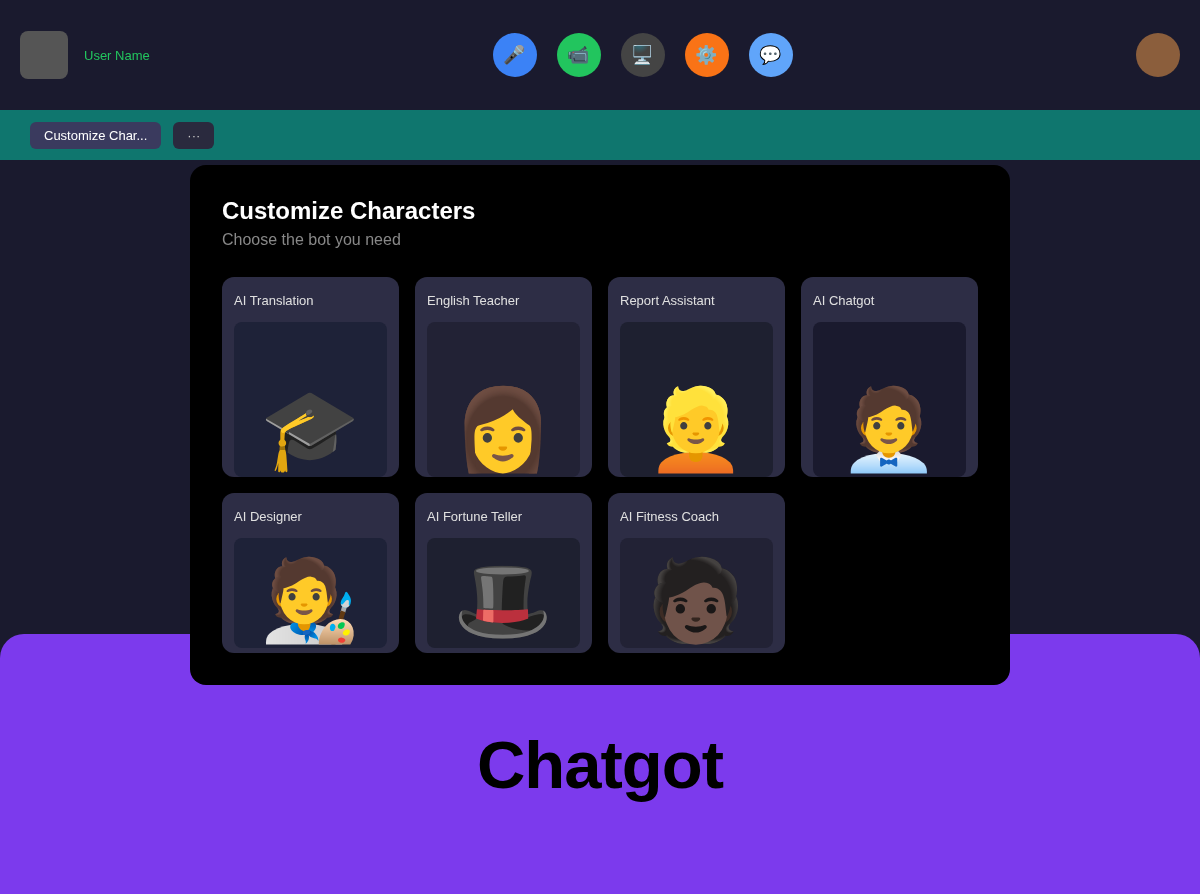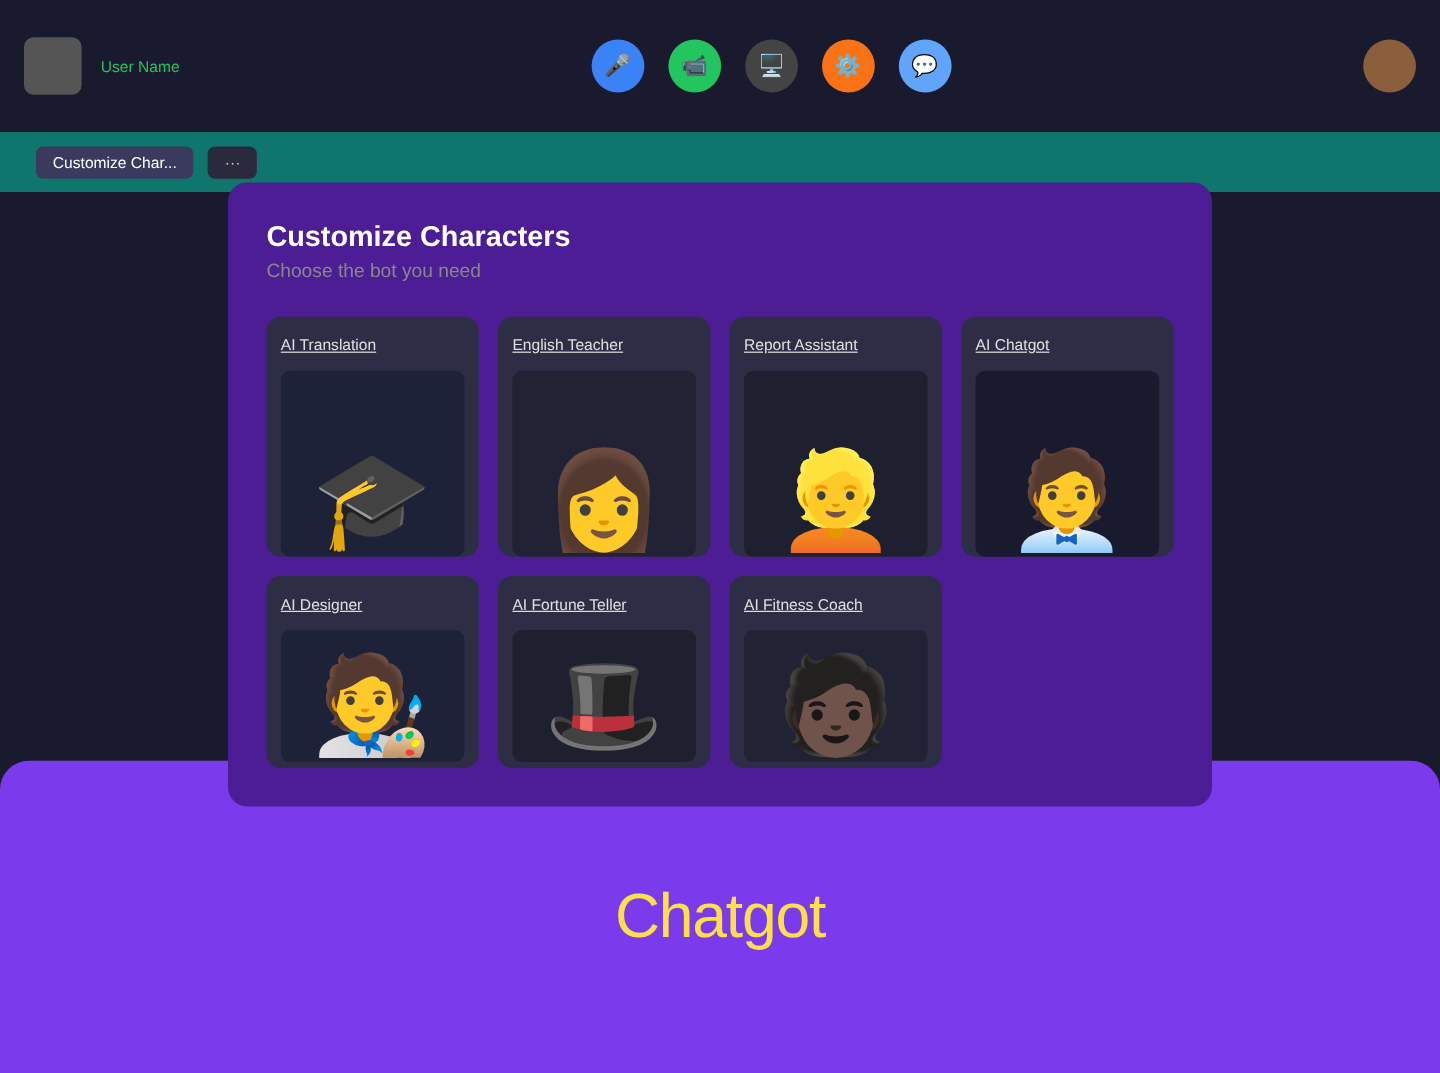--- a/index.html
+++ b/index.html
@@ -95,25 +95,25 @@
     }
 
     .sub-header-tab.active {
       background: #3a3a5e;
       color: white;
     }
 
     
     .modal-card {
       position: absolute;
-      top: 152px;
+      top: 165px;
       left: 50%;
       transform: translateX(-50%);
       width: 820px;
-      background: #4c1d95;
+      background: #000000;
       border-radius: 16px;
       padding: 32px;
       z-index: 10;
     }
 
     .modal-title {
       color: #ffffff;
       font-size: 24px;
       font-weight: 600;
       margin-bottom: 6px;
@@ -144,40 +144,39 @@
       overflow: hidden;
     }
 
     .character-name {
       color: #e0e0e0;
       font-size: 13px;
       font-weight: 500;
       margin-bottom: 14px;
       text-align: center;
       align-self: flex-start;
-      text-decoration: underline;
     }
 
     
     .bottom-banner {
       position: absolute;
       bottom: 0; left: 0; right: 0;
       height: 260px;
       background: #7c3aed;
       border-radius: 24px 24px 0 0;
       display: flex;
       align-items: center;
       justify-content: center;
       z-index: 5;
     }
 
     .bottom-banner-text {
-      color: #fde047;
-      font-size: 52px;
-      font-weight: 400;
+      color: #000000;
+      font-size: 67px;
+      font-weight: 700;
       letter-spacing: -1px;
     }
 
     .char-avatar-inner {
       width: 100%;
       height: 100%;
       display: flex;
       align-items: center;
       justify-content: center;
       font-size: 72px;

